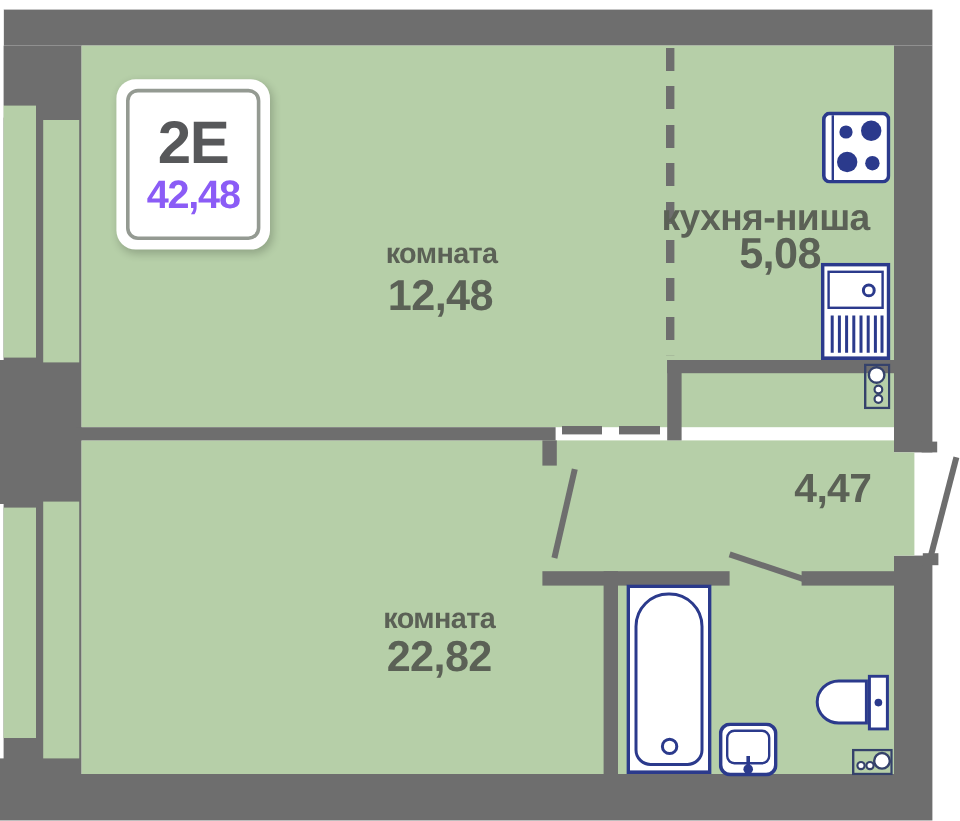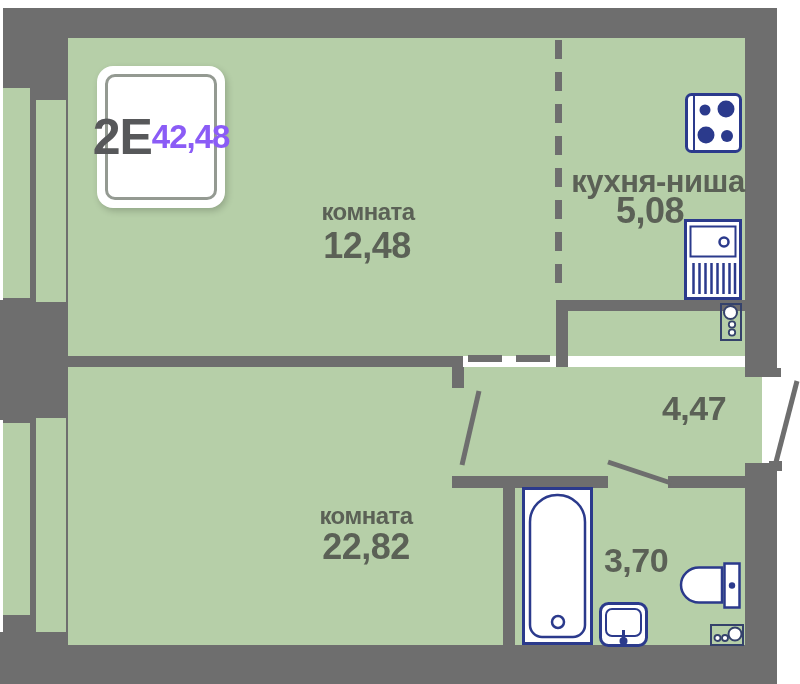--- a/index.html
+++ b/index.html
@@ -14,21 +14,21 @@
   .lbl,.num{position:absolute;transform:translate(-50%,-50%);font-weight:bold;
         color:#5b6156;letter-spacing:-0.5px;white-space:nowrap;z-index:6;}
   .lbl{font-size:24px;}
   .num{font-size:36px;}
   .lbl.sm{font-size:31px;}
   .num.sm{font-size:34px;}
   .fixture{position:absolute;z-index:5;}
   #badge{position:absolute;left:97px;top:66px;width:128px;height:142px;background:#ffffff;
         border-radius:16px;box-shadow:2px 3px 7px rgba(0,0,0,0.20);z-index:7;}
   #badge .inner{position:absolute;left:8px;top:8px;right:8px;bottom:8px;border:3px solid #949a92;
-        border-radius:10px;display:flex;align-items:center;justify-content:center;}
+        border-radius:10px;display:flex;flex-direction:column;align-items:center;justify-content:center;}
   #badge .type{font-size:50px;font-weight:bold;color:#57585a;line-height:1.02;letter-spacing:-1px;}
   #badge .area{font-size:33px;font-weight:bold;color:#8b5cf6;line-height:1.05;letter-spacing:-1px;}
   svg{display:block;}
 </style>
 </head>
 <body>
 
 <div id="plan">
 
   <div class="wall" style="left:3px;top:8px;width:774px;height:30px;"></div>
@@ -70,26 +70,25 @@
 
   <div id="badge">
     <div class="inner">
       <div class="type">2Е</div>
       <div class="area">42,48</div>
     </div>
   </div>
 
   <div class="lbl" style="left:368px;top:212px;">комната</div>
   <div class="num" style="left:367px;top:246px;">12,48</div>
-  <div class="lbl sm" style="left:658px;top:182px;">кухня-ниша</div>
+  <div class="lbl sm" style="left:638px;top:182px;">кухня-ниша</div>
   <div class="num" style="left:650px;top:211px;">5,08</div>
   <div class="num sm" style="left:646px;top:408px;margin-left:48px;">4,47</div>
   <div class="lbl" style="left:366px;top:516px;">комната</div>
   <div class="num" style="left:366px;top:547px;">22,82</div>
-  <div class="num sm" style="left:636px;top:560px;">3,70</div>
 
   <div class="fixture" style="left:685px;top:93px;">
     <svg width="57" height="60" viewBox="0 0 57 60">
       <rect x="1.5" y="1.5" width="54" height="57" rx="5" fill="#fff" stroke="#2b3a8c" stroke-width="3"></rect>
       <line x1="9" y1="3" x2="9" y2="57" stroke="#2b3a8c" stroke-width="2"></line>
       <circle cx="20" cy="17" r="5.5" fill="#2b3a8c"></circle>
       <circle cx="41" cy="16" r="8.5" fill="#2b3a8c"></circle>
       <circle cx="21" cy="42" r="8.5" fill="#2b3a8c"></circle>
       <circle cx="42" cy="43" r="6" fill="#2b3a8c"></circle>
     </svg>

